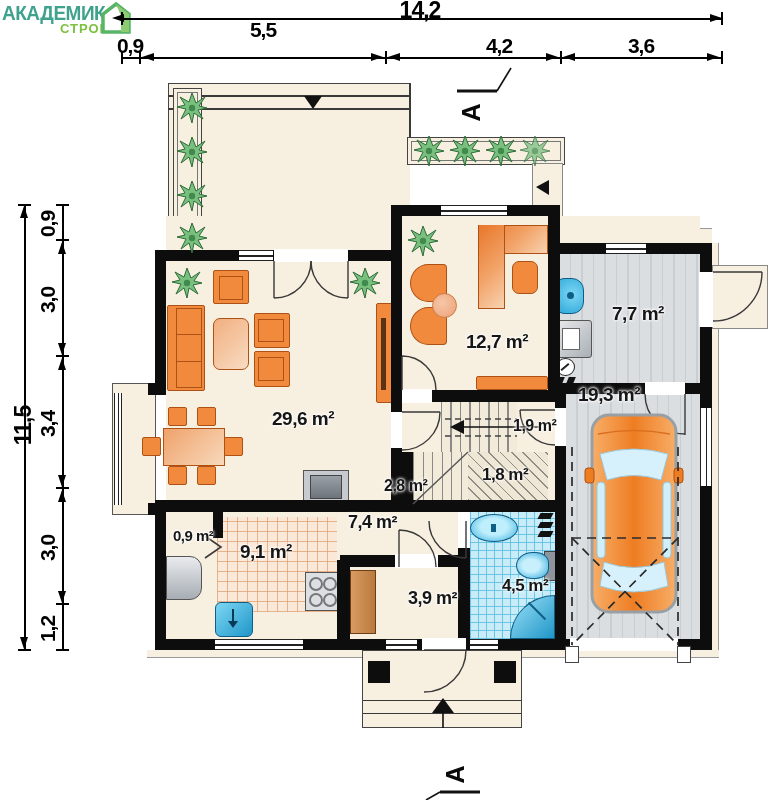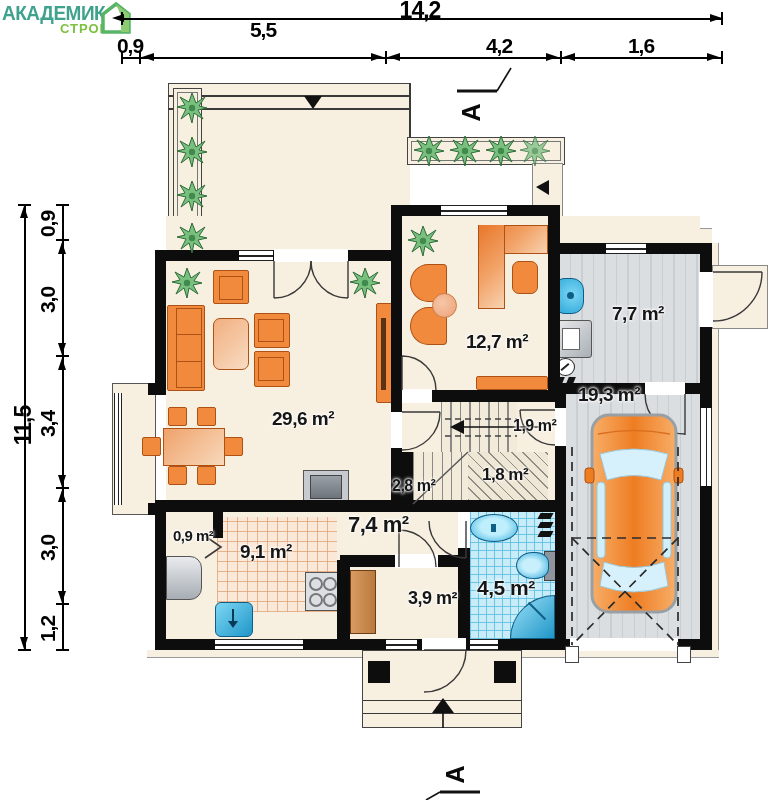--- a/index.html
+++ b/index.html
@@ -55,21 +55,21 @@
     <div class="dimtxt" style="left:390px;top:-3px;width:60px;font-size:23px">14,2</div>
     <div class="hline" style="left:122px;top:18px;width:600px"></div>
     <div class="tickV" style="left:121px;top:12px"></div>
     <div class="tickV" style="left:721px;top:12px"></div>
     <div class="trL" style="left:112px;top:14px"></div>
     <div class="trR" style="left:710px;top:14px"></div>
 
     <div class="dimtxt" style="left:112px;top:34px;width:36px">0,9</div>
     <div class="dimtxt" style="left:243px;top:18px;width:40px">5,5</div>
     <div class="dimtxt" style="left:479px;top:34px;width:40px">4,2</div>
-    <div class="dimtxt" style="left:621px;top:34px;width:40px">1,6</div>
+    <div class="dimtxt" style="left:621px;top:34px;width:40px">3,6</div>
     <div class="hline" style="left:122px;top:57px;width:600px"></div>
     <div class="tickV" style="left:121px;top:51px"></div>
     <div class="tickV" style="left:139px;top:51px"></div>
     <div class="tickV" style="left:385px;top:51px"></div>
     <div class="tickV" style="left:560px;top:51px"></div>
     <div class="tickV" style="left:721px;top:51px"></div>
     <div class="trL" style="left:142px;top:53px"></div>
     <div class="trR" style="left:371px;top:53px"></div>
     <div class="trL" style="left:388px;top:53px"></div>
     <div class="trR" style="left:546px;top:53px"></div>
@@ -333,21 +333,21 @@
   </svg>
 
   <div class="mark rot" style="left:462px;top:98px">A</div>
   <div class="mark rot" style="left:446px;top:760px">A</div>
 
   <div class="lbl" style="left:272px;top:408px">29,6 m²</div>
   <div class="lbl" style="left:466px;top:331px">12,7 m²</div>
   <div class="lbl" style="left:612px;top:303px">7,7 m²</div>
   <div class="lbl" style="left:578px;top:384px">19,3 m²</div>
   <div class="lbl" style="left:513px;top:417px;font-size:16px">1,9 m²</div>
-  <div class="lbl" style="left:392px;top:477px;font-size:16px">2,8 m²</div>
+  <div class="lbl" style="left:384px;top:477px;font-size:16px">2,8 m²</div>
   <div class="lbl" style="left:482px;top:465px;font-size:17px">1,8 m²</div>
-  <div class="lbl" style="left:348px;top:512px;font-size:22px">7,4 m²</div>
+  <div class="lbl" style="left:348px;top:512px;font-size:18px">7,4 m²</div>
   <div class="lbl" style="left:240px;top:541px">9,1 m²</div>
   <div class="lbl" style="left:173px;top:527px;font-size:15px">0,9 m²</div>
   <div class="lbl" style="left:408px;top:588px;font-size:18px">3,9 m²</div>
-  <div class="lbl" style="left:477px;top:576px;font-size:21px">4,5 m²</div>
+  <div class="lbl" style="left:502px;top:576px;font-size:17px">4,5 m²</div>
 
 </div>
 
 </body></html>

